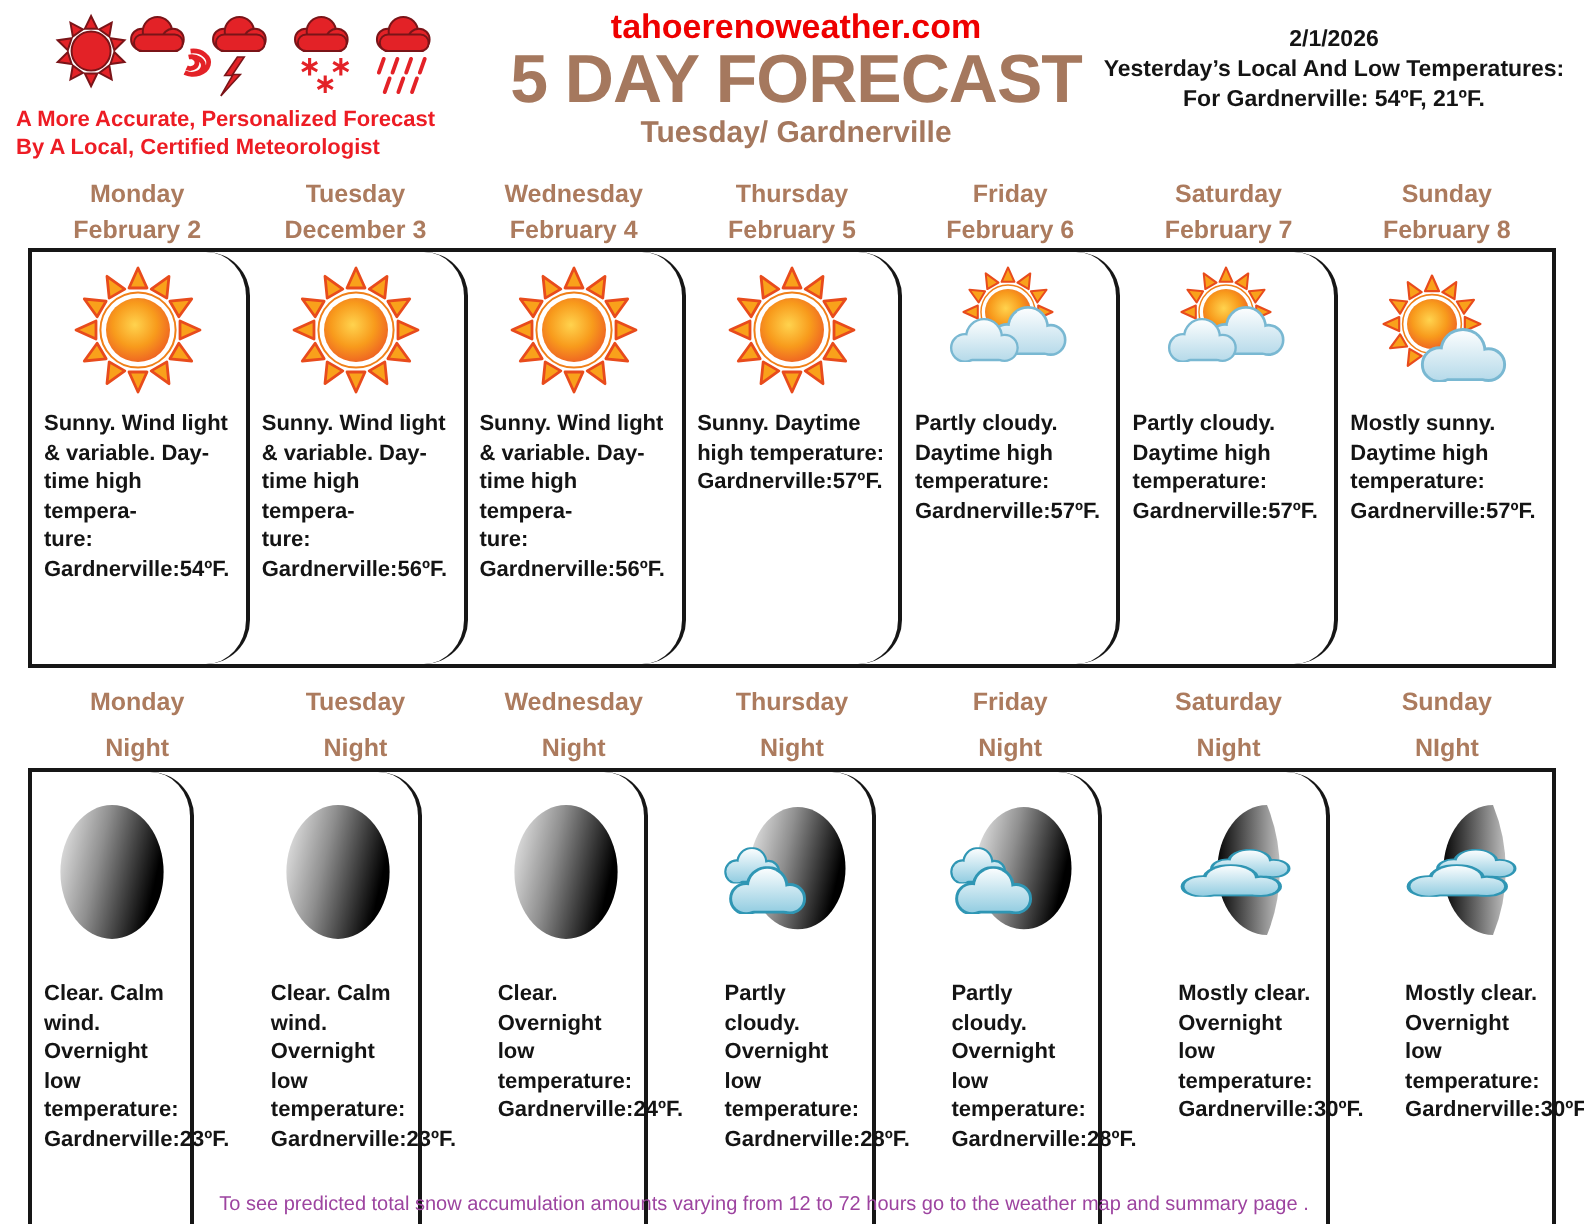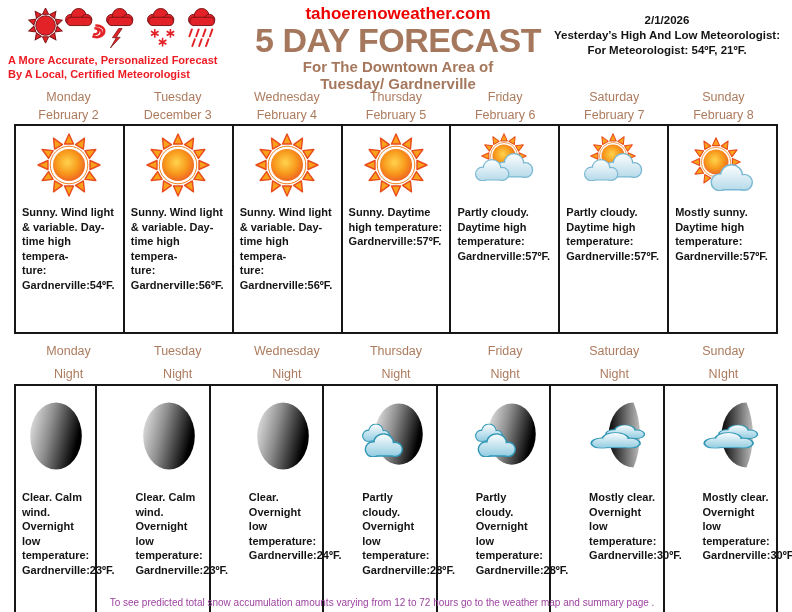--- a/index.html
+++ b/index.html
@@ -15,32 +15,32 @@
   .center-head{position:absolute;left:244px;top:5px;width:308px;text-align:center;}
   .site{color:#ee0000;font-size:17px;font-weight:bold;line-height:1.05;}
   .title{color:#a5785e;font-size:34px;font-weight:bold;line-height:1.02;letter-spacing:-.5px;}
   .sub{color:#a5785e;font-size:15px;font-weight:bold;line-height:1.18;}
 
   .right-head{position:absolute;left:548px;top:13px;width:238px;text-align:center;
               color:#141414;font-weight:bold;font-size:11.5px;line-height:1.3;}
 
   
   .hdr-row{position:absolute;left:14px;width:764px;display:flex;text-align:center;
-           color:#ac7b5e;font-weight:normal;}
+           color:#ac7b5e;font-weight:bold;}
   .hcol{flex:1;}
   .hname{font-size:12.5px;}
   .hdate{font-size:12.5px;margin-top:4px;}
   .hnight{font-size:12.5px;margin-top:9px;}
 
   
   .ftable{position:absolute;left:14px;width:764px;display:flex;border:2.5px solid #161616;
           box-sizing:border-box;background:#fff;}
   .ftable.day{top:124px;height:210px;}
   .ftable.night{top:384px;height:256px;gap:32px;}
-  .fcol{flex:1;border-right:2px solid #161616;display:flex;flex-direction:column;align-items:center;min-width:0;}
+  .fcol{flex:1;border-right:2px solid #161616;display:flex;flex-direction:column;align-items:center;min-width:0;border-radius:22px;}
   .fcol:last-child{border-right:none;}
   .wicon{width:66px;height:64px;margin-top:7px;flex:0 0 auto;}
   .nicon{width:86px;height:92px;margin-top:4px;flex:0 0 auto;}
   .ftext{align-self:stretch;margin-top:8px;padding:0 3px 0 6px;font-weight:bold;font-size:11px;
          line-height:1.32;color:#141414;white-space:pre-line;}
 
   .footer{position:absolute;left:0;width:764px;top:597px;text-align:center;
           color:#9d44a0;font-size:10px;}
   .defs{position:absolute;width:0;height:0;}
 </style>
@@ -186,28 +186,27 @@
         </g>
       </g>
     </svg>
     <div class="tagline first">A More Accurate, Personalized Forecast</div>
     <div class="tagline">By A Local, Certified Meteorologist</div>
   </div>
 
   <div class="center-head">
     <div class="site">tahoerenoweather.com</div>
     <div class="title">5 DAY FORECAST</div>
-    <div class="sub">For The Downtown Area of</div>
     <div class="sub">Tuesday/ Gardnerville</div>
   </div>
 
   <div class="right-head">
     <div>2/1/2026</div>
-    <div>Yesterday’s High And Low Meteorologist:</div>
-    <div>For Meteorologist: 54ºF, 21ºF.</div>
+    <div>Yesterday’s Local And Low Temperatures:</div>
+    <div>For Gardnerville: 54ºF, 21ºF.</div>
   </div>
 
   <div class="hdr-row" style="top:90px">
     <div class="hcol">
       <div class="hname">Monday</div>
       <div class="hdate">February 2</div>
     </div>
     <div class="hcol">
       <div class="hname">Tuesday</div>
       <div class="hdate">December 3</div>

